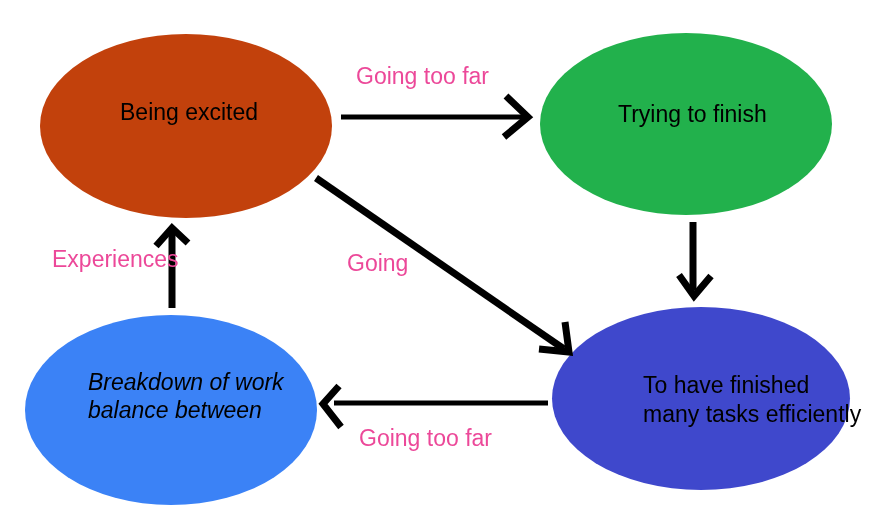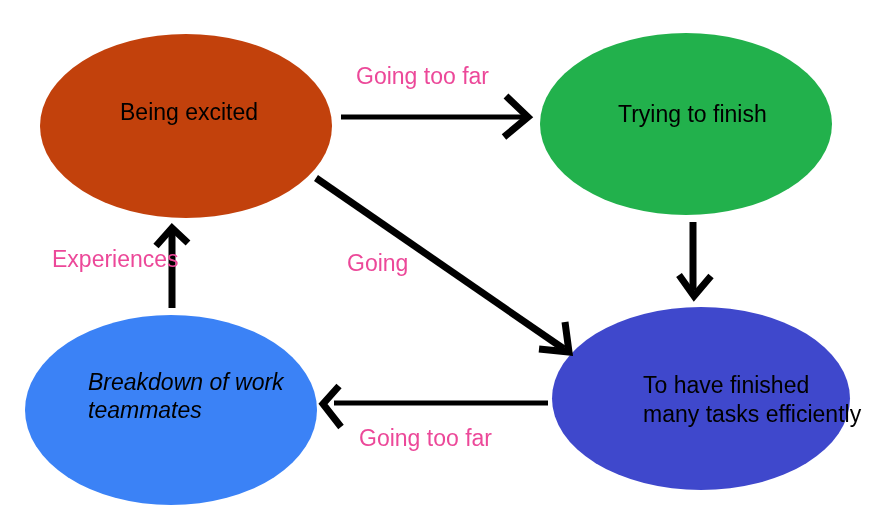--- a/index.html
+++ b/index.html
@@ -77,21 +77,21 @@
   <div class="node node-blue" style="background-color: rgb(63, 72, 204);">
     <div class="node-text">
       <div>To have finished</div>
       <div>many tasks efficiently</div>
     </div>
   </div>
 
   <div class="node node-yellow" style="background-color: #3b82f6; font-style: italic;">
     <div class="node-text">
       <div>Breakdown of work</div>
-      <div>teammates</div>
+      <div>balance between</div>
     </div>
   </div>
 
   <svg class="arrows-layer" width="870" height="525" viewBox="0 0 870 525">
 
     <g stroke="#000000" fill="none" stroke-width="6">
       <line x1="341" y1="117" x2="524" y2="117" stroke-width="5"></line>
       <polyline points="506,96 528,117 504,137" stroke-width="7"></polyline>
     </g>
 

